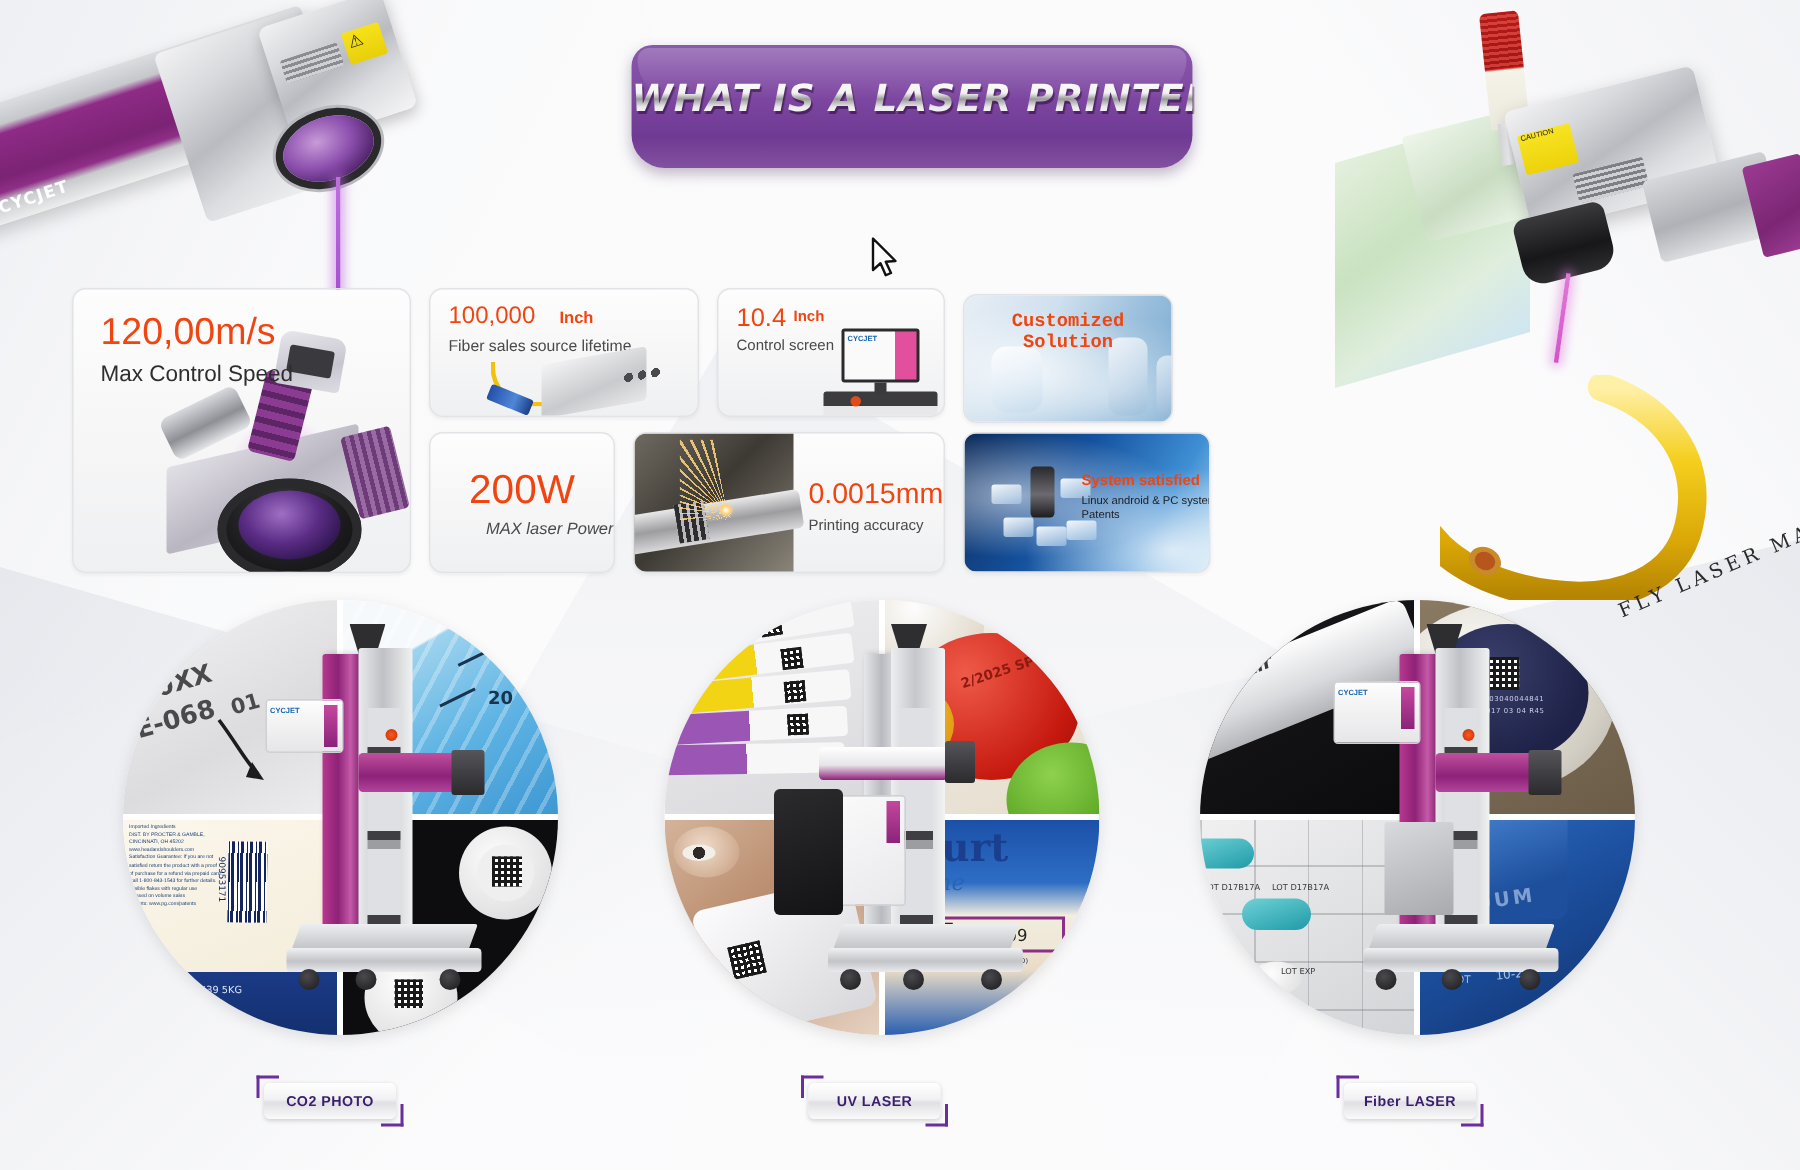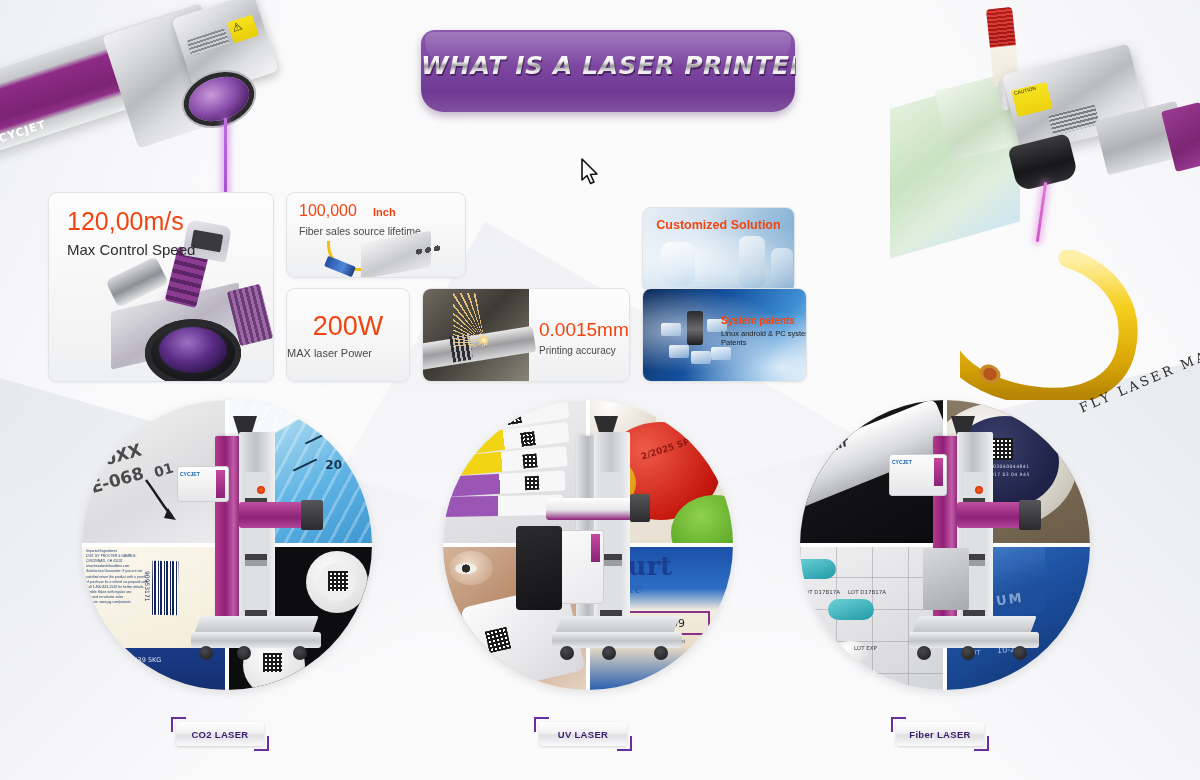--- a/index.html
+++ b/index.html
@@ -233,38 +233,38 @@
     background:#2b2b2e; padding:2px; }
   .mon-scr { width:100%; height:100%;
     background:linear-gradient(90deg,#fafafa 0 70%,#e2509d 70% 100%); }
   .mon-logo { position:absolute; left:86px; top:30px; font-size:5px; color:#1664b0; font-weight:bold; }
   .mon-stand { position:absolute; left:104px; top:62px; width:8px; height:8px; background:#3a3a3d; }
   .mon-base { position:absolute; left:70px; top:68px; width:76px; height:18px;
     background:linear-gradient(180deg,#3c3c3f 0 55%,#e8e8ea 55% 100%); border-radius:2px 2px 3px 3px; }
   .mon-btn { position:absolute; left:88px; top:71px; width:7px; height:7px; border-radius:50%; background:#e04b18; }
 
   
-  #card-custom { left:594px; top:15px; width:153px; height:86px;
-    background:linear-gradient(120deg,#e8eef5 0%,#cfe0ee 35%,#9cc0dd 65%,#6fa3cd 100%); }
+  #card-custom { left:594px; top:4px; width:140px; height:86px;
+    background:linear-gradient(120deg,#e8eef5 0%,#cfe0ee 35%,#9cc0dd 65%,#6fa3cd 100%);font-family:Liberation Mono, monospace; }
   #custom-label { position:absolute; left:0; right:0; top:10px; text-align:center;
     font-size:12.5px; font-weight:bold; color:#f04510; }
   .cu-fog { position:absolute; inset:0;
     background:radial-gradient(ellipse at 30% 60%, rgba(255,255,255,.75), rgba(255,255,255,0) 60%),
                radial-gradient(ellipse at 75% 75%, rgba(255,255,255,.5), rgba(255,255,255,0) 55%); }
   .cu-arm1 { position:absolute; left:18px; top:34px; width:34px; height:44px; border-radius:10px;
     background:linear-gradient(160deg,rgba(255,255,255,.9),rgba(190,215,235,.6)); }
   .cu-arm2 { position:absolute; left:96px; top:28px; width:26px; height:52px; border-radius:8px;
     background:linear-gradient(160deg,rgba(255,255,255,.75),rgba(150,185,215,.55)); }
   .cu-arm3 { position:absolute; left:128px; top:40px; width:22px; height:40px; border-radius:7px;
     background:linear-gradient(160deg,rgba(255,255,255,.6),rgba(140,175,210,.5)); }
 
   
   #card-power { left:238px; top:96px; width:124px; height:94px; }
   #power-value { position:absolute; left:0; right:0; top:22px; text-align:center; font-size:27px; }
-  #power-sub   { position:absolute; left:0; right:0; top:58px; text-align:left; font-size:11px; }
+  #power-sub   { position:absolute; left:0; right:0; top:58px; text-align:right; font-size:11px;font-style:italic; }
 
   
   #card-acc { left:374px; top:96px; width:208px; height:94px; }
   #acc-photo { position:absolute; left:0; top:0; width:106px; height:94px;
     background:linear-gradient(135deg,#6f6a60 0%,#3d3a34 45%,#8b857a 100%); }
   .ac-rod { position:absolute; left:-6px; top:46px; width:118px; height:26px; transform:rotate(-9deg);
     border-radius:4px; background:linear-gradient(180deg,#e9e9ea,#9d9d9f 50%,#d8d8da); }
   .ac-ring { position:absolute; left:28px; top:46px; width:20px; height:26px; transform:rotate(-9deg);
     background:repeating-linear-gradient(90deg,#2d2d2f 0 3px,#b9b9bb 3px 5px); }
   .ac-spark { position:absolute; left:30px; top:4px; width:70px; height:54px;
@@ -440,20 +440,32 @@
   <div class="card" id="card-life">
     <div class="card-hl" id="life-value">100,000</div>
     <div class="card-unit" id="life-unit">Inch</div>
     <div class="card-sub" id="life-sub">Fiber sales source lifetime</div>
     <div class="life-fiber"></div>
     <div class="life-conn"></div>
     <div class="life-src"></div>
     <div class="life-holes"></div>
   </div>
 
+  <div class="card" id="card-screen">
+    <div class="card-hl" id="screen-value">10.4</div>
+    <div class="card-unit" id="screen-unit">Inch</div>
+    <div class="card-sub" id="screen-sub">Control screen</div>
+    <div class="mon-base"></div>
+    <div class="mon-btn"></div>
+    <div class="mon-stand"></div>
+    <div class="mon-body">
+        <div class="mon-scr"></div>
+      </div>
+    <div class="mon-logo">CYCJET</div>
+  </div>
 
   <div class="card" id="card-custom">
     <div class="cu-fog"></div>
     <div class="cu-arm1"></div>
     <div class="cu-arm2"></div>
     <div class="cu-arm3"></div>
     <div id="custom-label">Customized Solution</div>
   </div>
 
   <div class="card" id="card-power">
@@ -473,21 +485,21 @@
   </div>
 
   <div class="card" id="card-sys">
     <div class="sy-glow"></div>
     <div class="sy-dev"></div>
     <div class="sy-lap" style="left:18px;top:34px;"></div>
     <div class="sy-lap" style="left:26px;top:56px;"></div>
     <div class="sy-lap" style="left:48px;top:62px;"></div>
     <div class="sy-lap" style="left:68px;top:58px;"></div>
     <div class="sy-lap" style="left:64px;top:30px;"></div>
-    <div id="sys-title">System patents</div>
+    <div id="sys-title">System satisfied</div>
     <div id="sys-l1">Linux  android &amp; PC system</div>
     <div id="sys-l2">Patents</div>
   </div>
 </div>
 
 <div class="circle-wrap" style="left:82px;top:400px;">
   <div class="circle">
     <div class="quad q-tl">
       <div class="qa" style="background:linear-gradient(150deg,#f4f4f5,#dcdcde 60%,#eeeef0);"></div>
       <div class="codetxt" style="left:10px;top:46px;font-size:17px;transform:rotate(-16deg);font-weight:bold;color:#4a4a4c;">20XX</div>
@@ -547,21 +559,21 @@
       </div>
     <div class="mach-lamp"></div>
     <div class="mach-head"></div>
     <div class="mach-head2"></div>
     <div class="mach-bracket"></div>
     <div class="mach-base"></div>
     <div class="mach-foot" style="left:18px;"></div>
     <div class="mach-foot" style="left:56px;"></div>
     <div class="mach-foot" style="left:112px;"></div>
   </div>
-  <div class="chip" style="left:94px;top:322px;">CO2 LASER</div>
+  <div class="chip" style="left:94px;top:322px;">CO2 PHOTO</div>
 </div>
 
 <div class="circle-wrap" style="left:443px;top:400px;">
   <div class="circle">
     <div class="quad q-tl">
       <div class="qa" style="background:linear-gradient(160deg,#f0f0f2,#d8d8dc);"></div>
       <div style="position:absolute;left:-4px;top:8px;width:130px;height:20px;transform:rotate(-9deg);background:linear-gradient(90deg,#dfe0e2 0 38%,#f6f6f7 38% 100%);border-radius:3px;"></div>
       <div class="qr" style="position:absolute;left:64px;top:10px;width:14px;height:14px;transform:rotate(-9deg);"></div>
       <div style="position:absolute;left:-10px;top:30px;width:136px;height:20px;transform:rotate(-7deg);background:linear-gradient(90deg,#f2d414 0 52%,#f7f7f8 52% 100%);border-radius:3px;"></div>
       <div class="qr" style="position:absolute;left:78px;top:32px;width:14px;height:14px;transform:rotate(-7deg);"></div>

